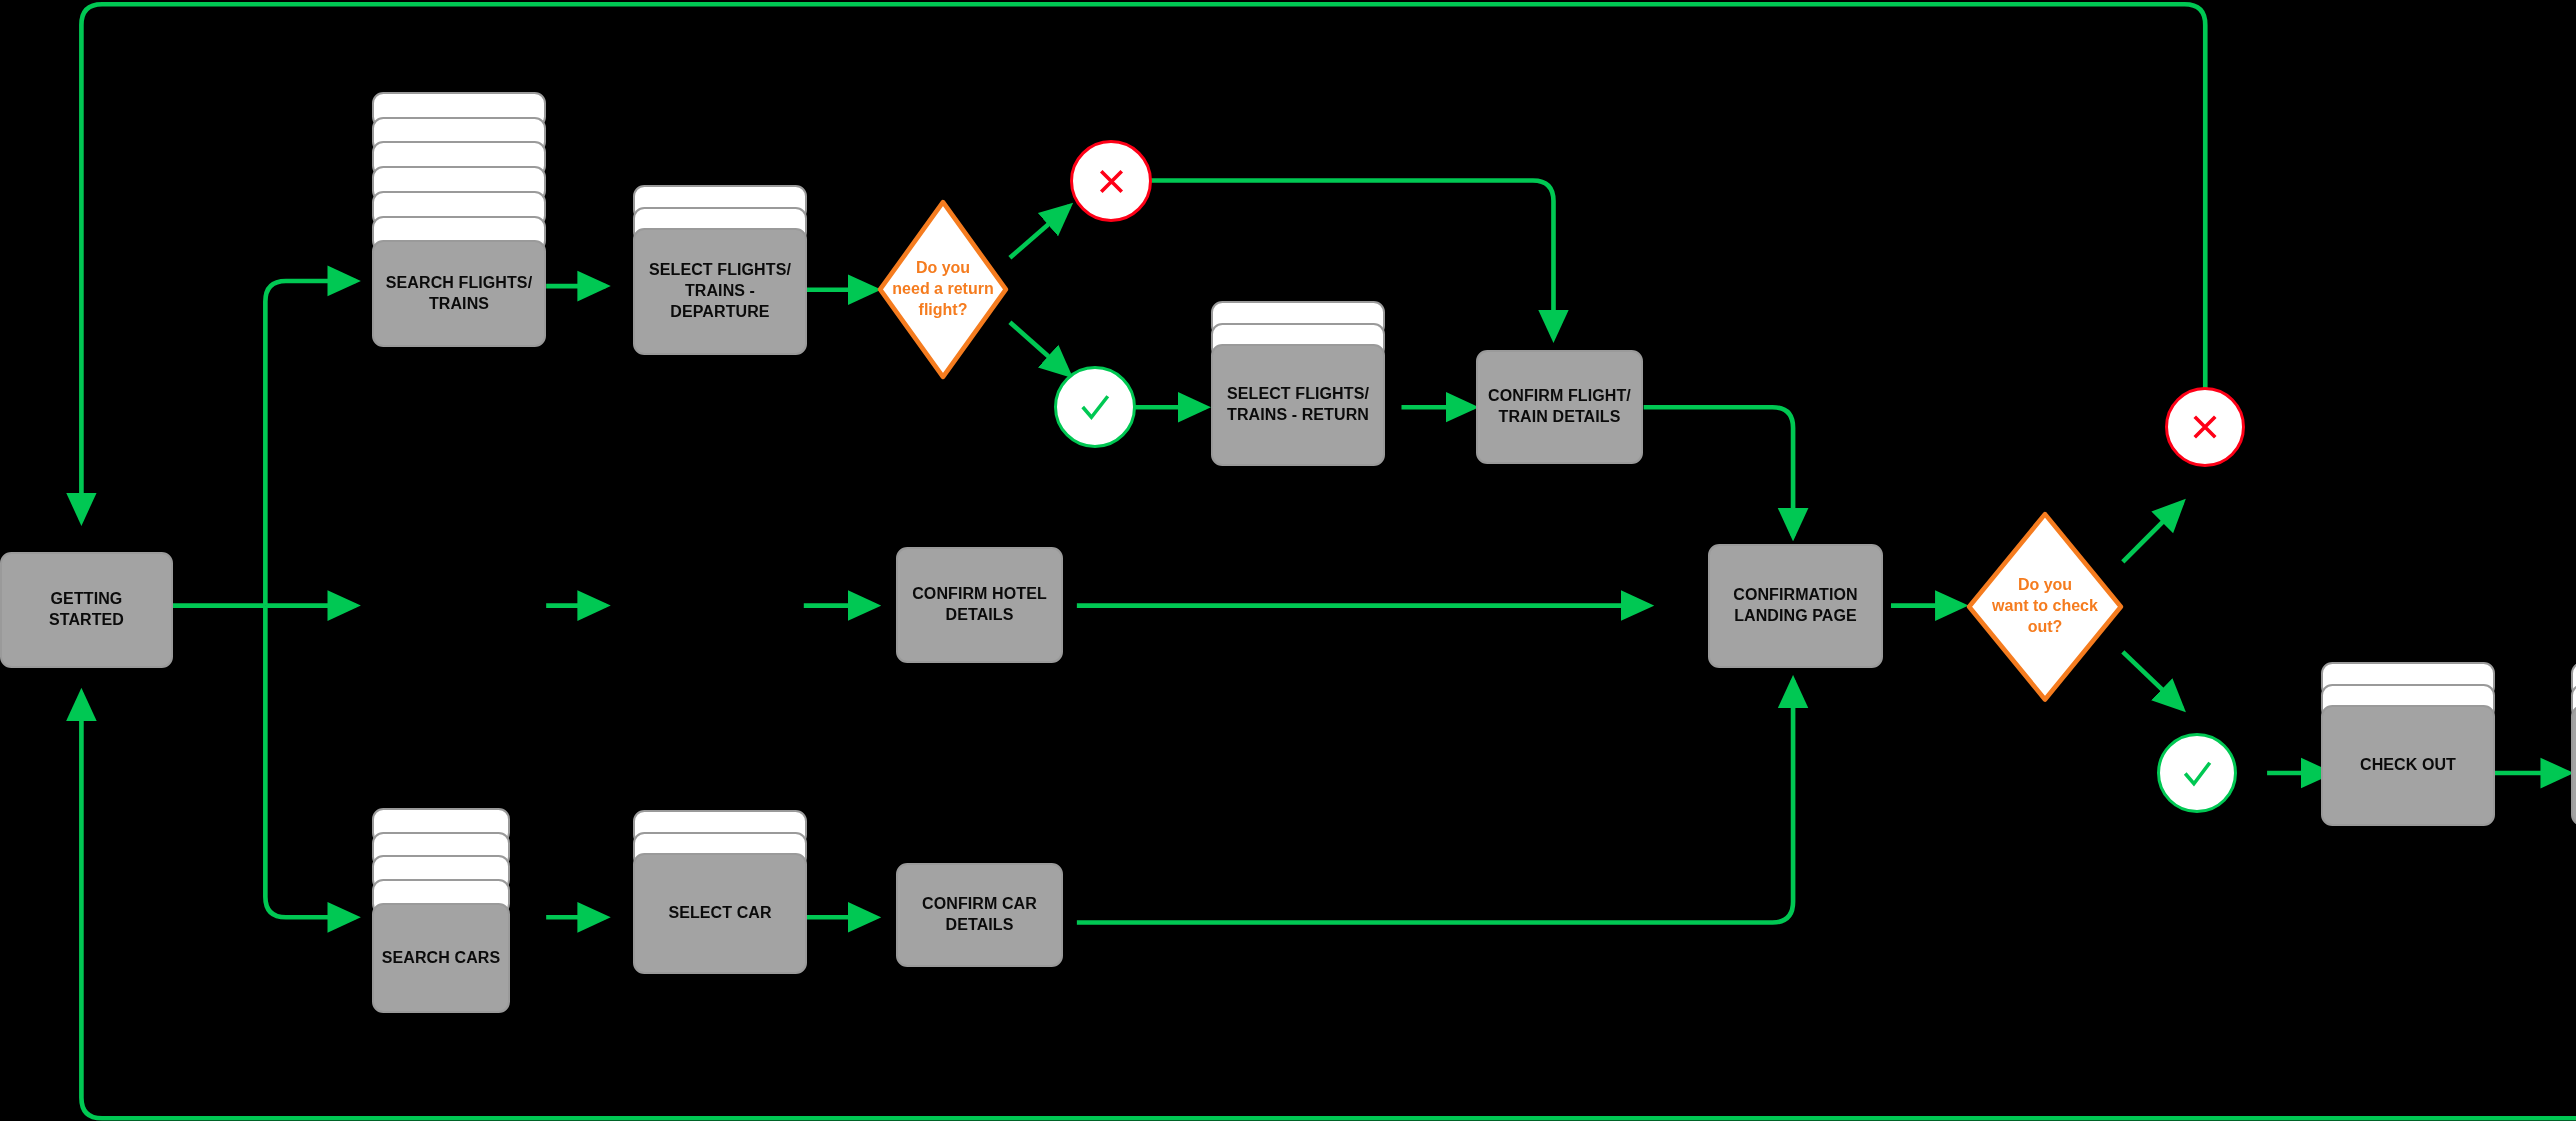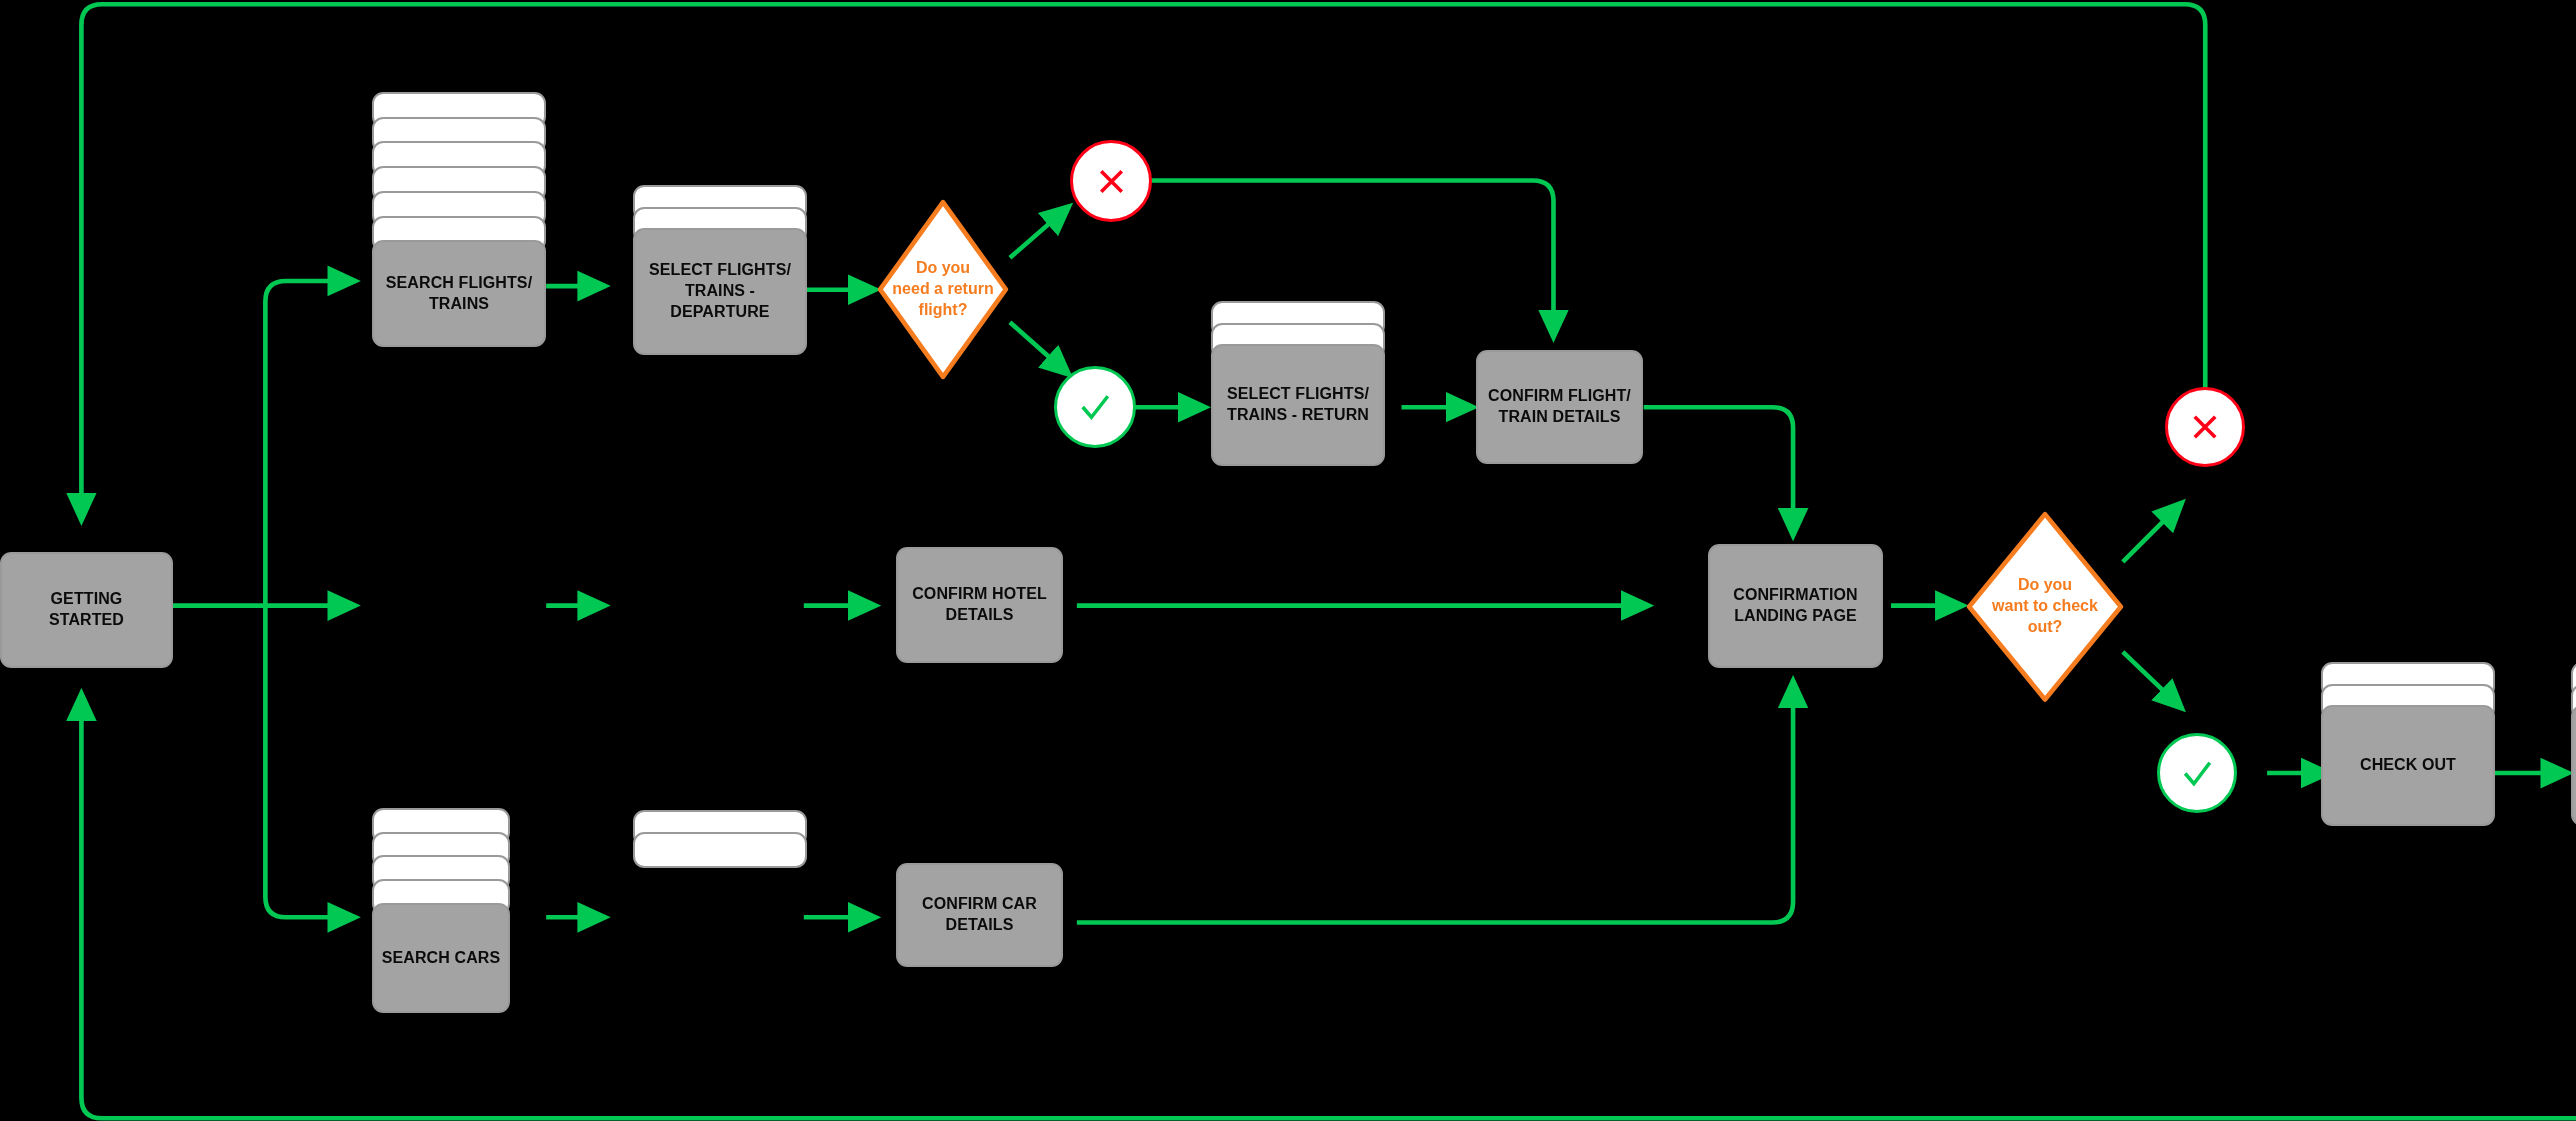--- a/index.html
+++ b/index.html
@@ -253,20 +253,23 @@
       <div class="card-face" style="top:95px; height:110px;">
         <span class="card-label">SEARCH CARS</span>
       </div>
     </div>
   </div>
 
   <div class="node" style="left:633px; top:810px; width:174px; height:164px;">
     <div class="card-stack">
       <div class="card-layer" style="top:0px;  height:36px;"></div>
       <div class="card-layer" style="top:21.6px; height:36px;"></div>
+      <div class="card-face" style="top:43px; height:121px;">
+        <span class="card-label">SELECT CAR</span>
+      </div>
     </div>
   </div>
 
   <div class="node" style="left:896px; top:863px; width:167px; height:118px;">
     <div class="card-stack">
       <div class="card-face" style="top:0px; height:104px;">
         <span class="card-label">CONFIRM CAR
 DETAILS</span>
       </div>
     </div>

